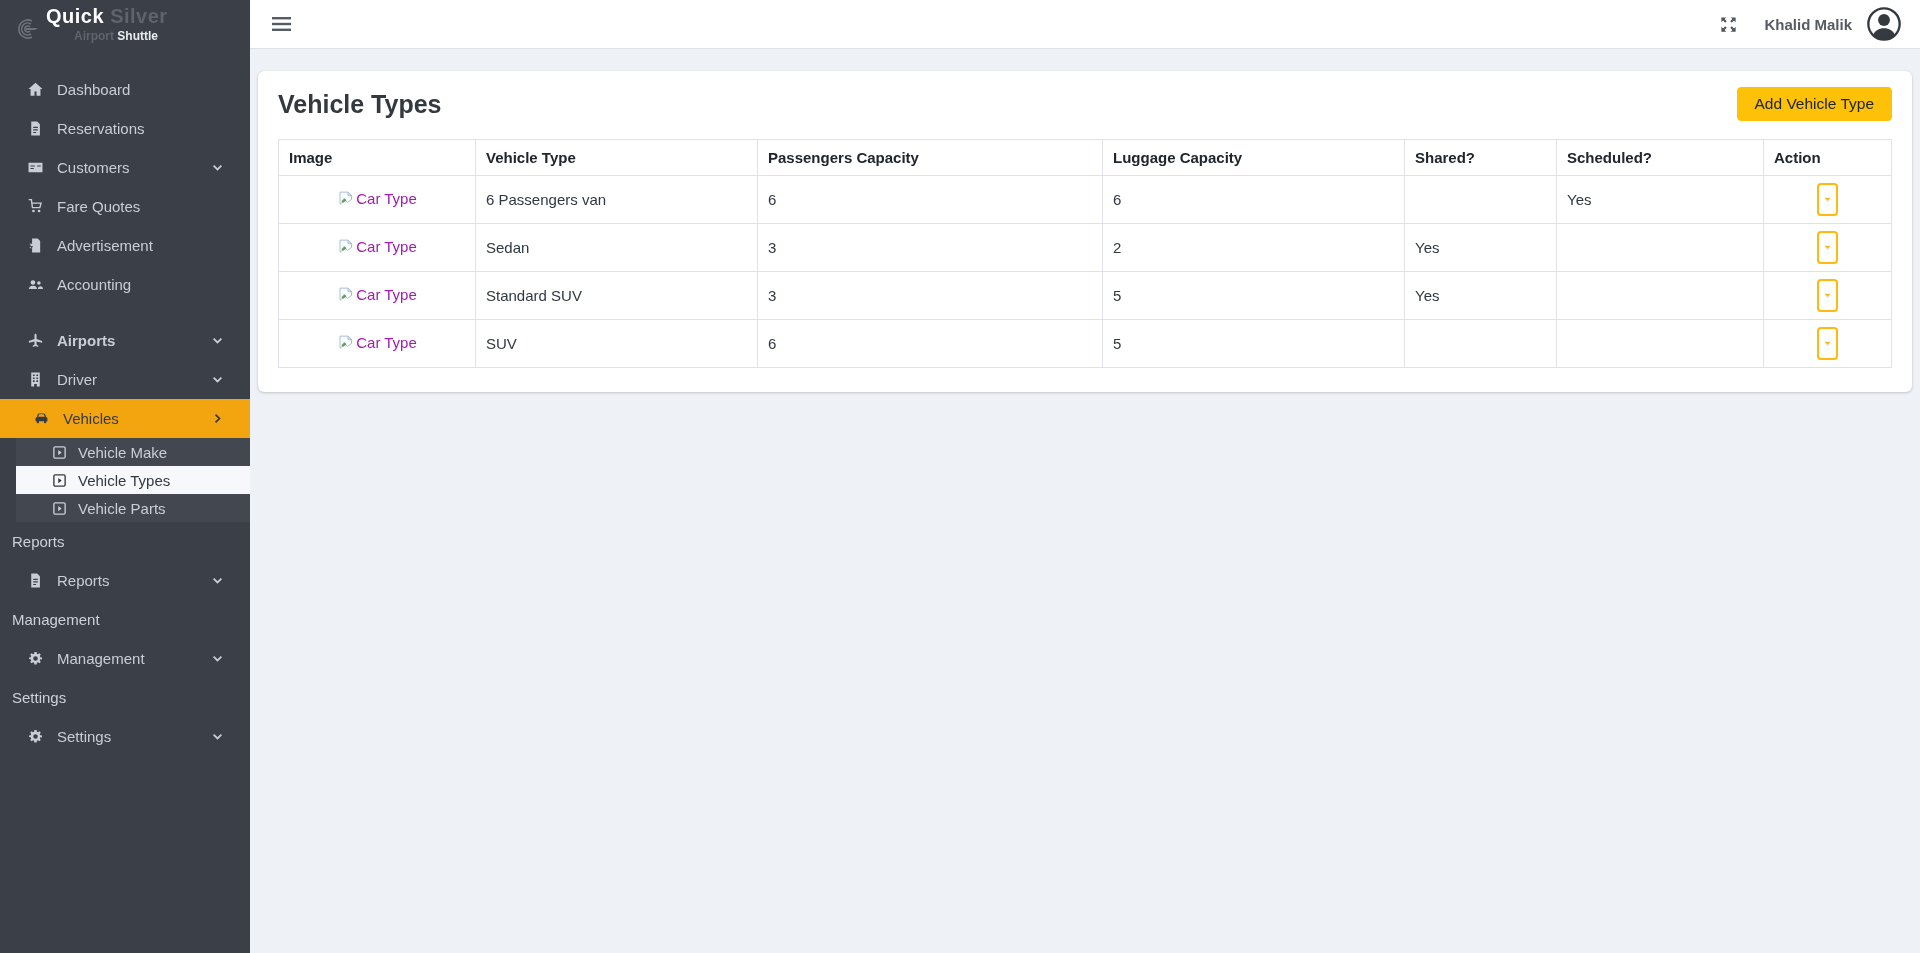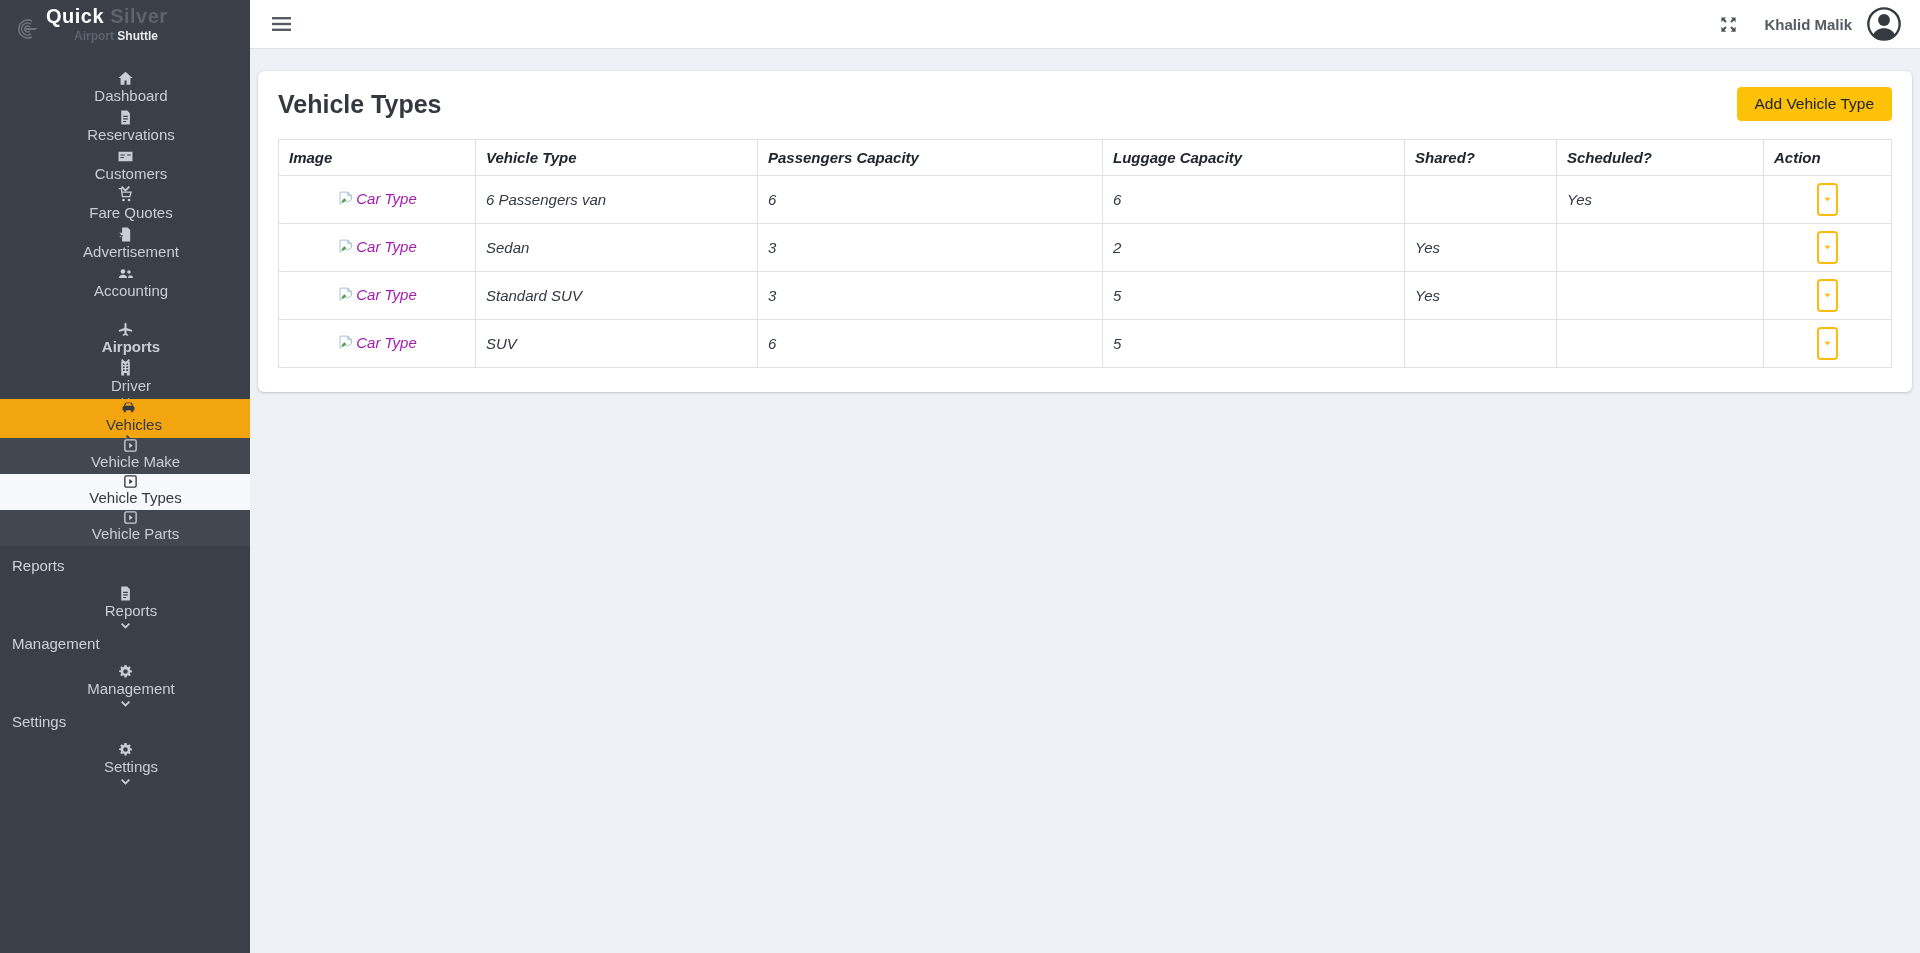--- a/index.html
+++ b/index.html
@@ -18,48 +18,48 @@
   .brand{height:48px;display:flex;align-items:center;padding:0 10px 0 12px;}
   .brand .swirl{margin-right:4px;margin-top:10px;}
   .brand-text{line-height:1.05;white-space:nowrap;}
   .brand-line1{font-size:20px;font-weight:700;letter-spacing:.5px;}
   .brand-line1 .lt{color:#5d646d;}
   .brand-line1 .wh{color:#fff;}
   .brand-line2{font-size:12px;font-weight:700;padding-left:28px;}
   .brand-line2 .lt{color:#5d646d;}
   .brand-line2 .wh{color:#e9ecef;}
   .nav{padding-top:22px;}
-  .nav-item{position:relative;display:flex;align-items:center;height:39px;padding:0 14px 0 26px;cursor:pointer;color:var(--sidebar-text);flex-direction:column;}
+  .nav-item{position:relative;display:flex;align-items:center;height:39px;padding:0 14px 0 26px;cursor:pointer;color:var(--sidebar-text);}
   .nav-item .icon{width:19px;margin-right:12px;color:inherit;}
   .nav-item .label{flex:1;font-size:15px;}
   .nav-item .chev{width:14px;color:inherit;}
   .nav-item.active-parent{background:var(--accent);color:var(--dark-text);padding-left:32px;}
   .nav-header{height:39px;display:flex;align-items:center;padding-left:12px;color:#cdd2d9;font-size:15px;}
   .gap-top{margin-top:17px;font-weight:bold;}
-  .submenu .nav-item{background:var(--submenu-bg);padding-left:35px;height:36px;}
+  .submenu .nav-item{background:var(--submenu-bg);padding-left:35px;height:28px;margin-left:16px;}
   .submenu .nav-item .icon{width:17px;margin-right:10px;}
   .submenu .nav-item.active-child{background:#f6f8fb;color:var(--dark-text);}
 
   
   .main{flex:1;display:flex;flex-direction:column;height:953px;}
   .topbar{height:49px;background:#fff;border-bottom:1px solid var(--border);display:flex;align-items:center;padding:0 22px;}
   .hamburger{color:#545b62;cursor:pointer;}
   .topbar-right{margin-left:auto;display:flex;align-items:center;}
   .fs-btn{color:#4d545b;cursor:pointer;margin-right:26px;}
   .user-name{font-weight:700;color:#565b61;font-size:15px;margin-right:14px;}
   .avatar{color:#343a40;cursor:pointer;}
 
   .content{flex:1;padding:22px 12px 0 8px;overflow:auto;}
   .card{background:#fff;border-radius:6px;box-shadow:0 0 1px rgba(0,0,0,.13),0 1px 3px rgba(0,0,0,.18);padding:16px 20px 24px 20px;}
   .card-head{display:flex;align-items:center;justify-content:space-between;margin-bottom:18px;}
   .page-title{font-size:25px;font-weight:700;color:#33393f;}
   .add-btn{background:var(--btn-yellow);color:#212529;border:1px solid var(--btn-yellow);border-radius:4px;font-size:15.5px;font-family:inherit;padding:7px 17px;cursor:pointer;}
 
   table{width:100%;border-collapse:collapse;table-layout:fixed;}
-  th,td{border:1px solid var(--border);padding:7px 10px;text-align:left;font-size:15px;height:36px;font-style:italic;}
+  th,td{border:1px solid var(--border);padding:7px 10px;text-align:left;font-size:15px;height:36px;}
   th{font-weight:700;color:#20262d;}
   td{color:#303841;}
   td.img-cell{text-align:center;}
   .img-wrap{display:inline-flex;align-items:center;gap:1px;color:#a21caf;}
   .action-btn{display:inline-flex;align-items:center;justify-content:center;width:21px;height:33px;background:#fff;border:2px solid var(--action-border);border-radius:4px;cursor:pointer;color:var(--action-border);}
 </style>
 </head>
 <body>
 
 <aside class="sidebar">

